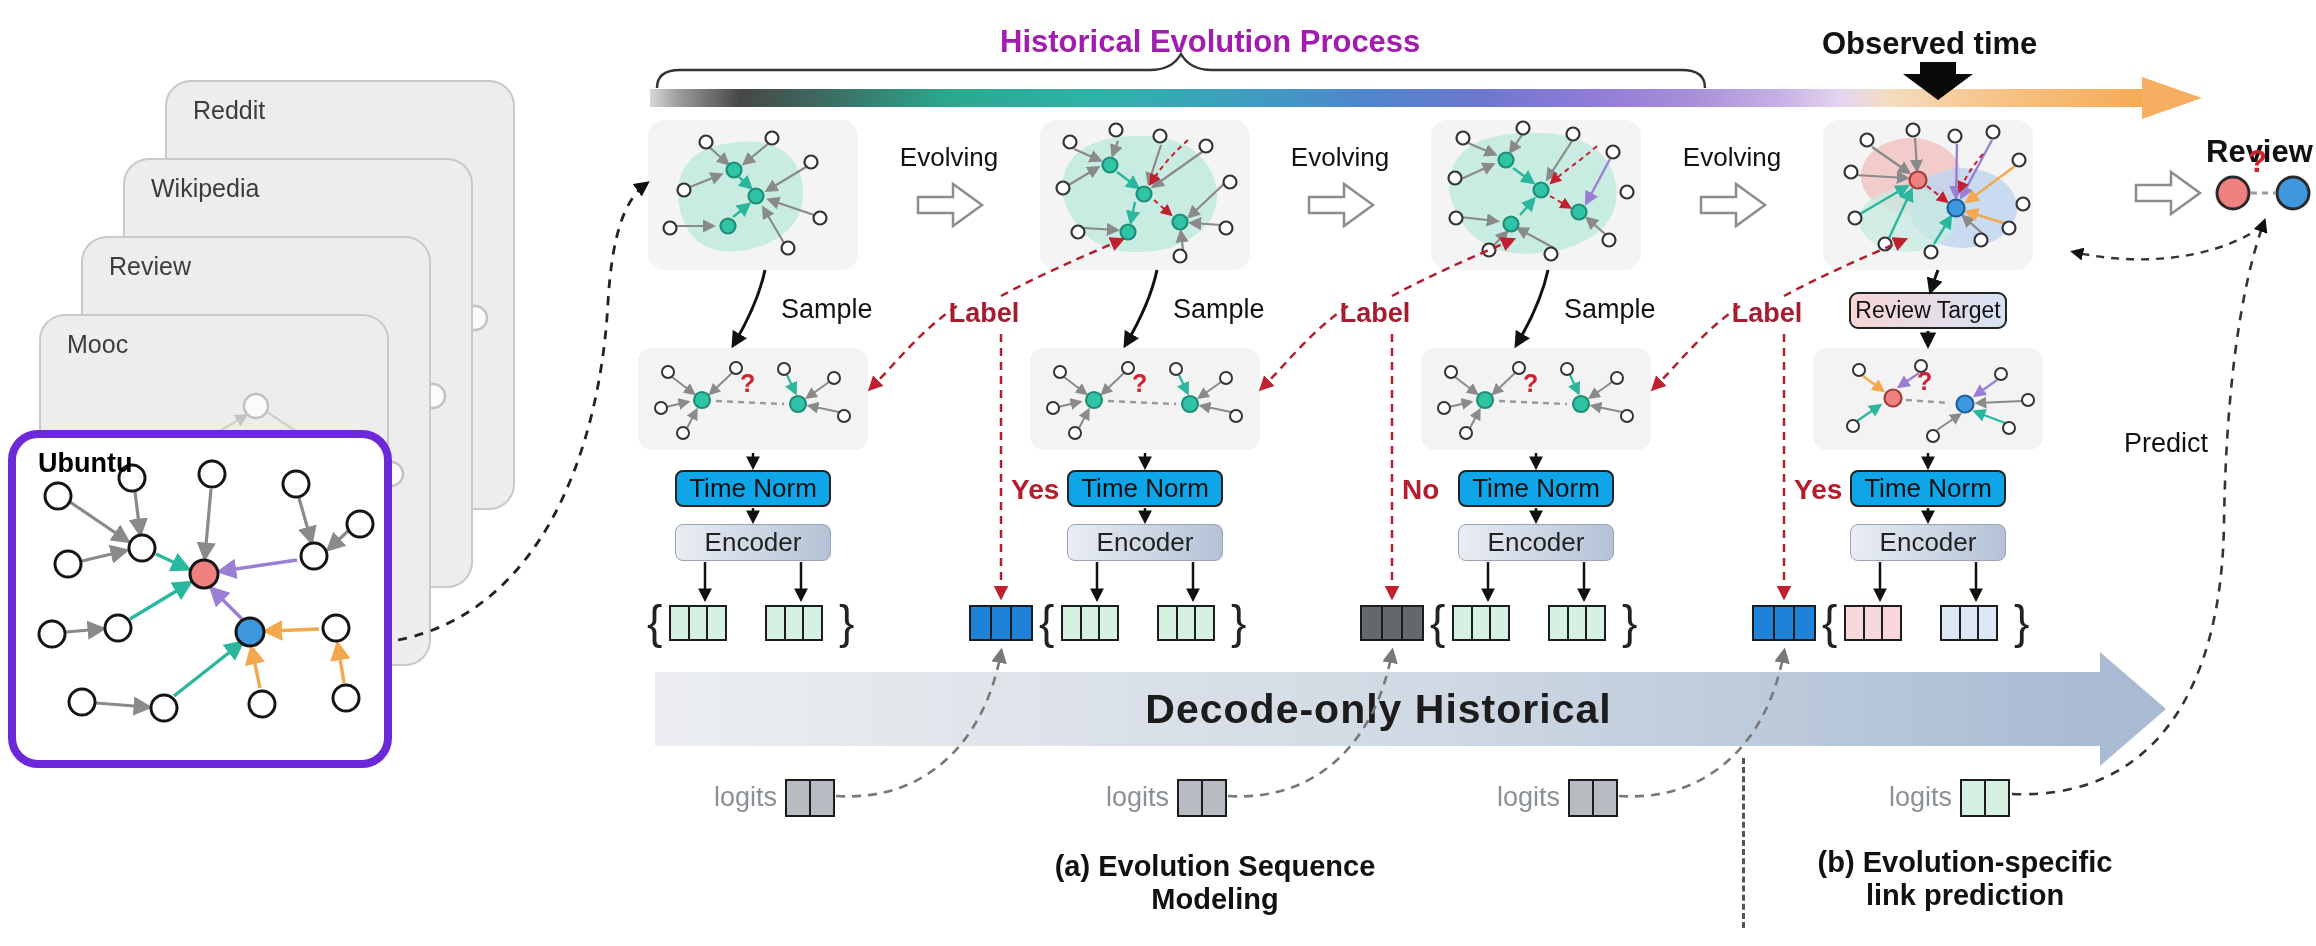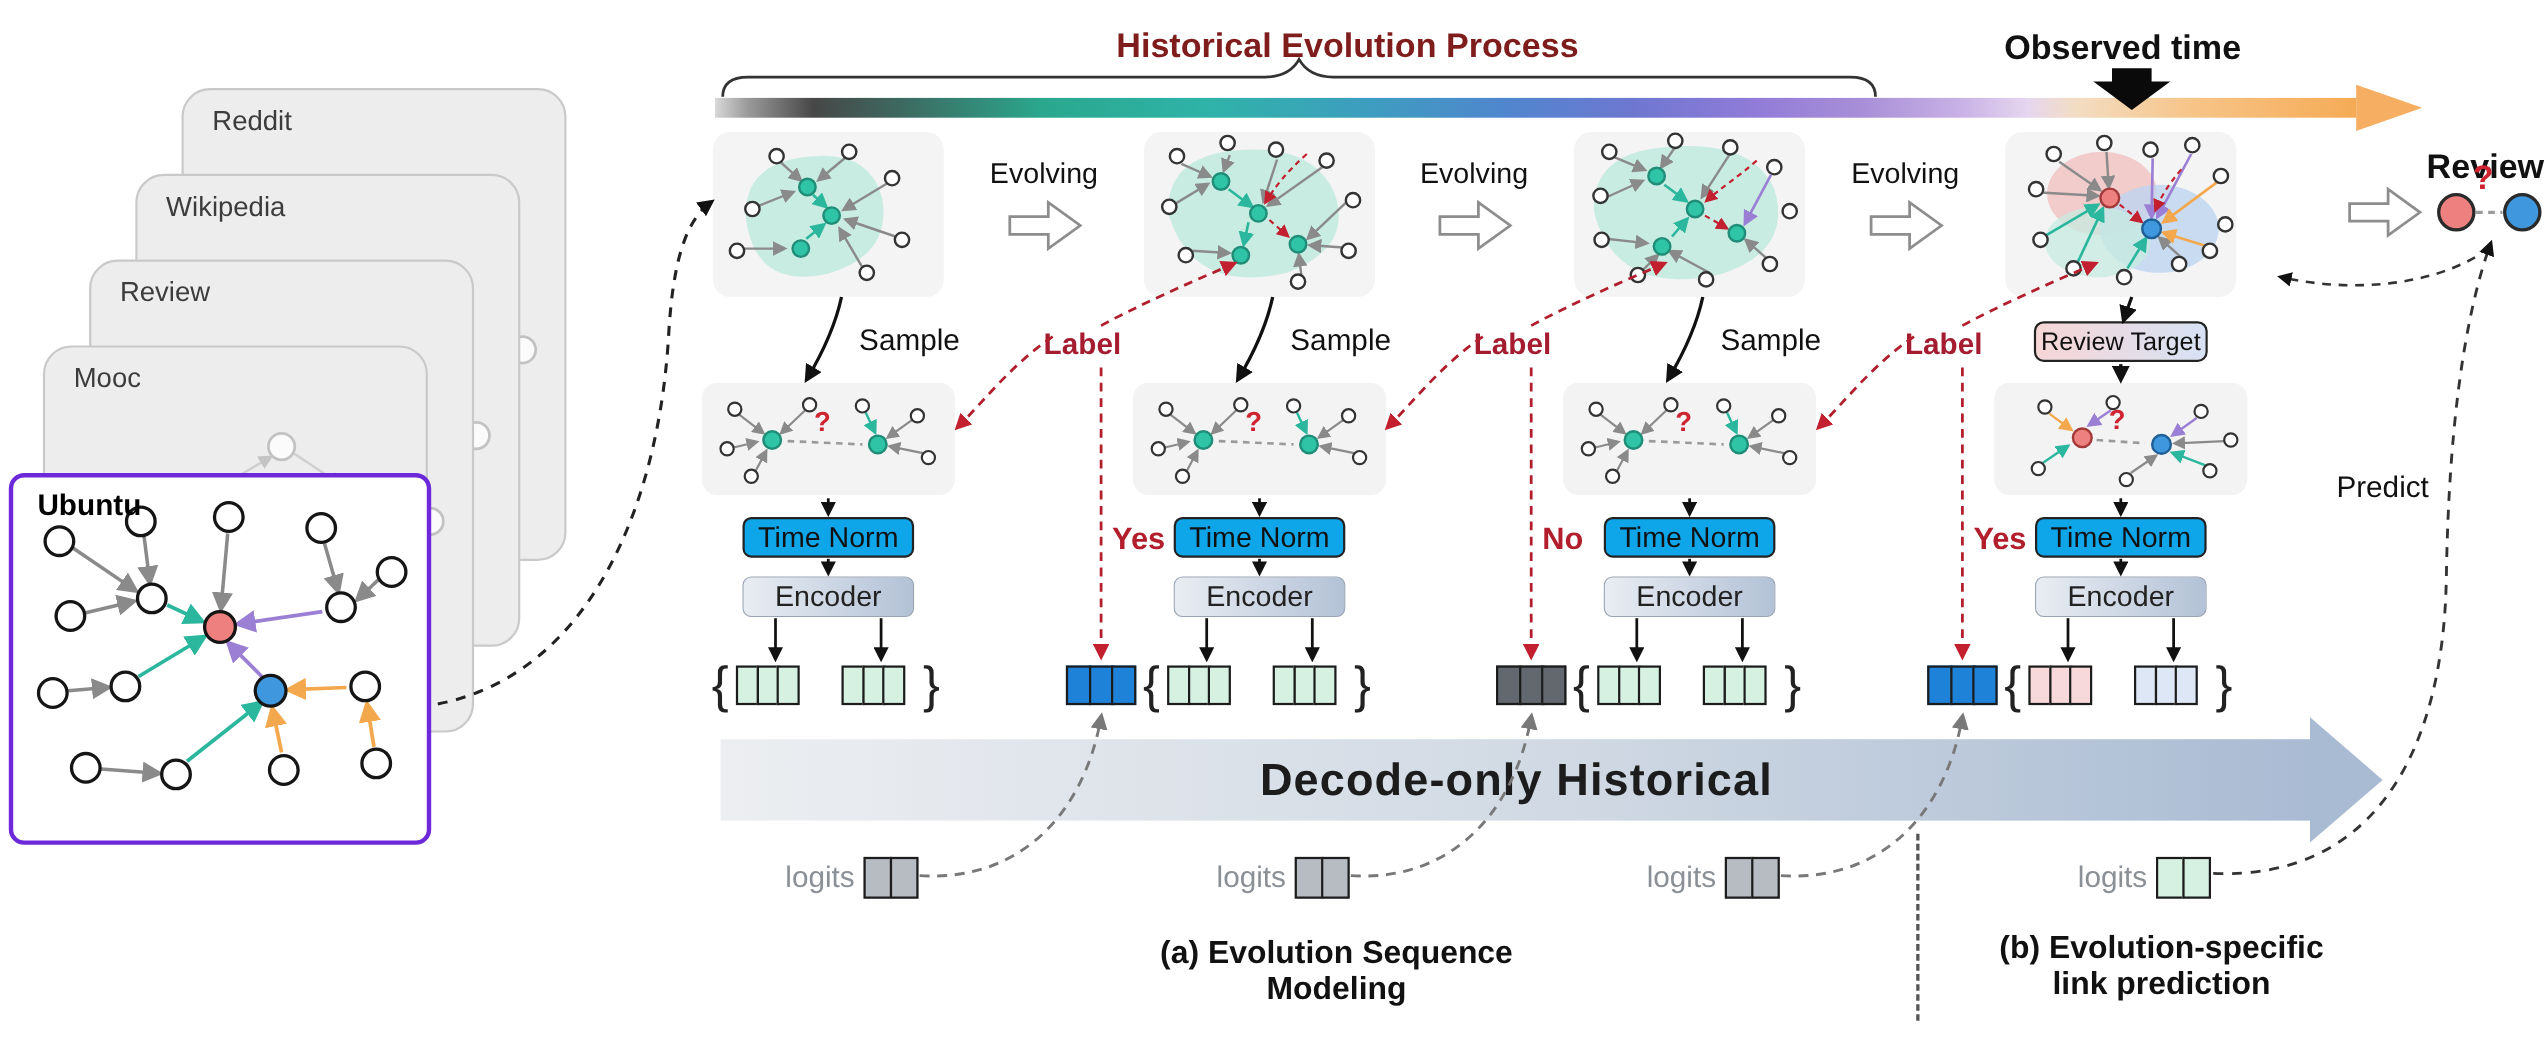--- a/index.html
+++ b/index.html
@@ -3,26 +3,26 @@
 <meta charset="utf-8">
 <style>
   *{box-sizing:border-box;margin:0;padding:0}
   html,body{background:#fff}
   body{font-family:"Liberation Sans",sans-serif;color:#111}
   #canvas{position:relative;width:2316px;height:946px;background:#fff;overflow:hidden}
 
   
   .card{position:absolute;width:350px;height:430px;border-radius:26px;background:#ededed;border:2px solid #c9c9c9}
   .card .clabel{position:absolute;left:26px;top:14px;font-size:25px;color:#3c3c3c}
-  #ubuntu{position:absolute;left:8px;top:430px;width:384px;height:338px;background:#fff;border:4px solid #6d28d9;border-radius:14px;z-index:5}
+  #ubuntu{position:absolute;left:8px;top:430px;width:384px;height:338px;background:#fff;border:8px solid #6d28d9;border-radius:30px;z-index:5}
   #ubuntu .clabel{position:absolute;left:22px;top:10px;font-weight:bold;color:#000;font-size:27px}
 
   
   .title{position:absolute;font-weight:bold;font-size:31px;color:#111;white-space:nowrap}
-  #hist-title{color:#7f1d1d;width:450px;text-align:center}
+  #hist-title{color:#a21caf;width:450px;}
   #timeline-bar{position:absolute;left:650px;top:89px;width:1492px;height:18px;z-index:2;
     background:linear-gradient(90deg,#d8d8d8 0%,#9a9a9a 2%,#474747 6%,#3c6e63 12%,#2aa88e 20%,#2fb3a8 30%,#3e9dc0 40%,#4f86cd 48%,#6e77d0 56%,#8f7bd8 63%,#a98fd8 70%,#c9b2e6 76%,#e6d6ef 80%,#f3ddc2 83%,#f7c488 90%,#f5ab55 100%)}
 
   
   .col{position:absolute;top:0;width:300px;height:946px;z-index:10}
   .graphbox{position:absolute;left:45px;top:120px;width:210px;height:150px;background:#f4f4f5;border-radius:16px}
   .smallbox{position:absolute;left:35px;top:348px;width:230px;height:102px;background:#f3f3f4;border-radius:14px}
   .sample{position:absolute;left:178px;top:294px;font-size:27px;color:#111}
   .tbox{position:absolute;left:72px;top:470px;width:156px;height:37px;background:#0ea5e9;border:2.5px solid #222;border-radius:8px;display:flex;align-items:center;justify-content:center;font-size:26px;color:#111}
   .ebox{position:absolute;left:72px;top:524px;width:156px;height:37px;background:linear-gradient(90deg,#e9edf3,#b3c2d6);border:1.5px solid #98a4b4;border-radius:8px;display:flex;align-items:center;justify-content:center;font-size:26px;color:#222}

